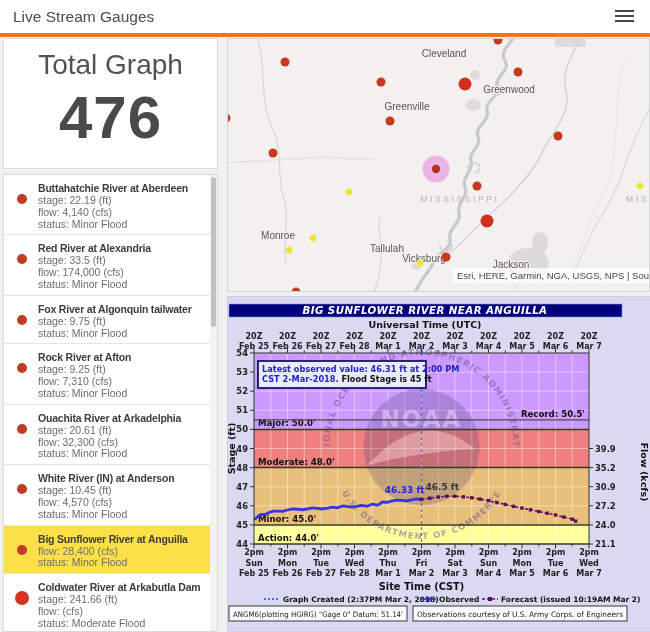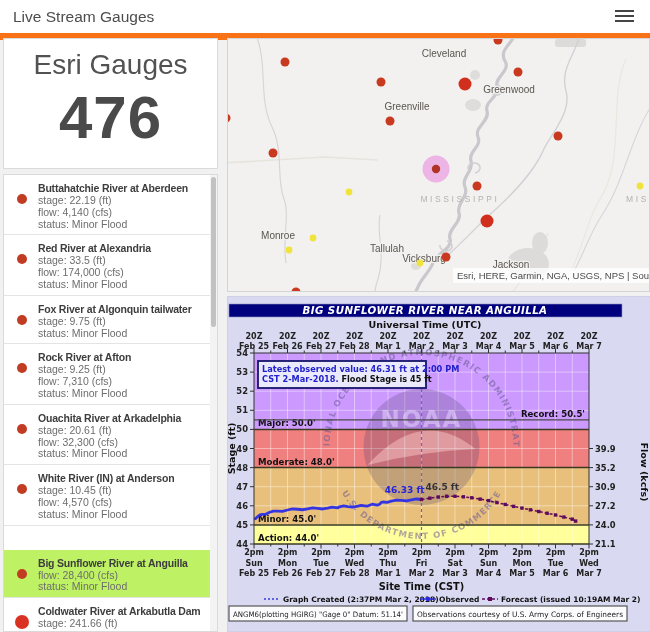--- a/index.html
+++ b/index.html
@@ -1,29 +1,29 @@
 <!DOCTYPE html>
 <html><head>
 <meta charset="utf-8">
 <style>
   html,body{margin:0;padding:0;}
   body{width:650px;height:632px;background:#f1f1f1;font-family:"Liberation Sans",sans-serif;overflow:hidden;position:relative;}
   
-  .app-header{position:absolute;left:0;top:0;width:650px;height:33px;background:#ffffff;border-bottom:7px solid #f97316;}
+  .app-header{position:absolute;left:0;top:0;width:650px;height:33px;background:#ffffff;border-bottom:4px solid #f97316;}
   .app-title{position:absolute;left:13px;top:8px;font-size:15.5px;color:#4d4d4d;}
   .menu-btn{position:absolute;right:16px;top:10px;width:19px;height:13px;cursor:pointer;}
   .menu-btn span{display:block;height:2px;background:#454545;margin-bottom:3px;}
   
   .panel{position:absolute;background:#fff;border:1px solid #dadada;box-sizing:border-box;}
   #summary-panel{left:3px;top:38px;width:215px;height:131px;text-align:center;}
   .summary-title{font-size:28px;color:#525252;margin-top:10px;}
   .summary-count{font-size:60px;font-weight:bold;color:#4a4a4a;margin-top:2px;letter-spacing:1px;}
   #list-panel{left:3px;top:174px;width:215px;height:458px;overflow:hidden;}
   .gauge-item{position:relative;padding:7px 14px 4px 34px;border-bottom:1px solid #e4e4e4;cursor:pointer;}
-  .gauge-item.selected{background:#bef264;margin-top:24px;}
+  .gauge-item.selected{background:#fde047;}
   .g-name{font-size:10.5px;font-weight:bold;color:#3d3d3d;line-height:13px;letter-spacing:-0.2px;white-space:nowrap;overflow:hidden;}
   .g-detail{font-size:10.5px;color:#6d6d6d;line-height:11.8px;white-space:nowrap;}
   .g-dot{position:absolute;left:13px;top:19px;width:10px;height:10px;border-radius:50%;background:#c13c22;}
   .g-dot.moderate{width:14px;height:14px;left:11px;top:17px;background:#da3222;}
   .list-scrollbar{position:absolute;right:0;top:0;bottom:0;width:7px;background:#f3f3f3;}
   .list-scroll-thumb{position:absolute;right:1px;top:2px;width:5px;height:150px;background:#c2c2c2;border-radius:3px;cursor:pointer;}
   
   #map-panel{left:227px;top:38px;width:423px;height:254px;border:1px solid #d4d4d4;overflow:hidden;background:#f3f1ef;}
   #map-svg{display:block;}
   .map-attribution{position:absolute;right:0;bottom:8px;width:188px;background:rgba(255,255,255,0.78);color:#4c4c4c;font-size:9.5px;padding:2px 4px;white-space:nowrap;overflow:hidden;}
@@ -38,21 +38,21 @@
 <div class="app-header">
   <div class="app-title">Live Stream Gauges</div>
   <div class="menu-btn">
     <span></span>
       <span></span>
       <span></span>
   </div>
 </div>
 
 <div class="panel" id="summary-panel">
-  <div class="summary-title">Esri Gauges</div>
+  <div class="summary-title">Total Graph</div>
   <div class="summary-count">476</div>
 </div>
 
 <div class="panel" id="list-panel">
   <div id="gauge-items">
       <div class="gauge-item">
         <span class="g-dot"></span>
         <div class="g-name">Buttahatchie River at Aberdeen</div>
         <div class="g-detail">stage: 22.19 (ft)</div>
         <div class="g-detail">flow: 4,140 (cfs)</div>

